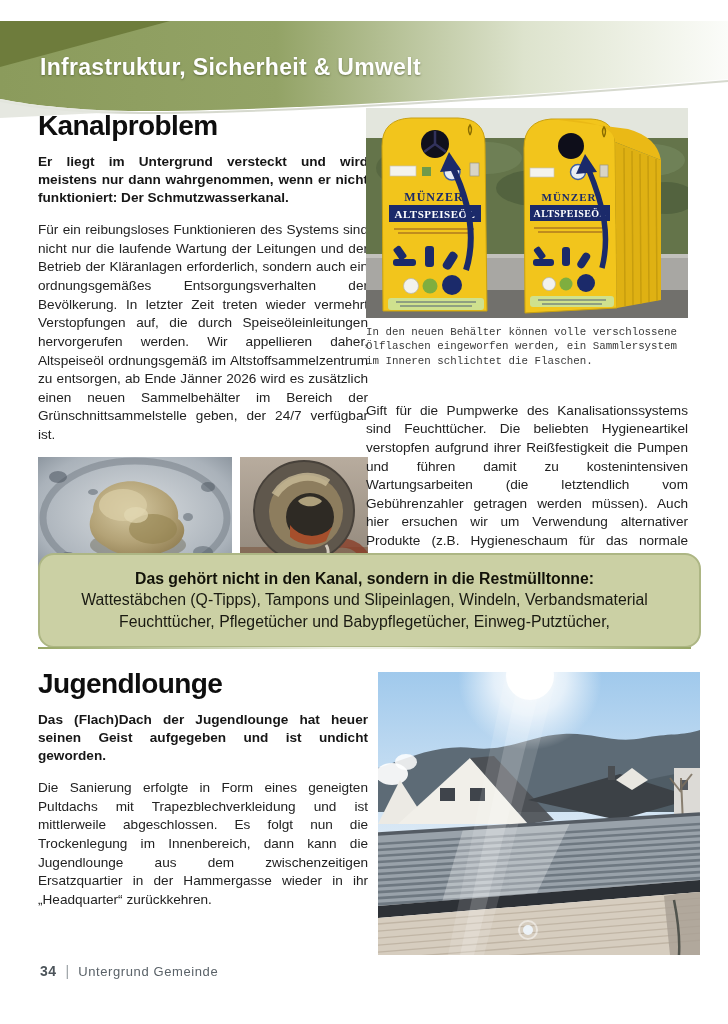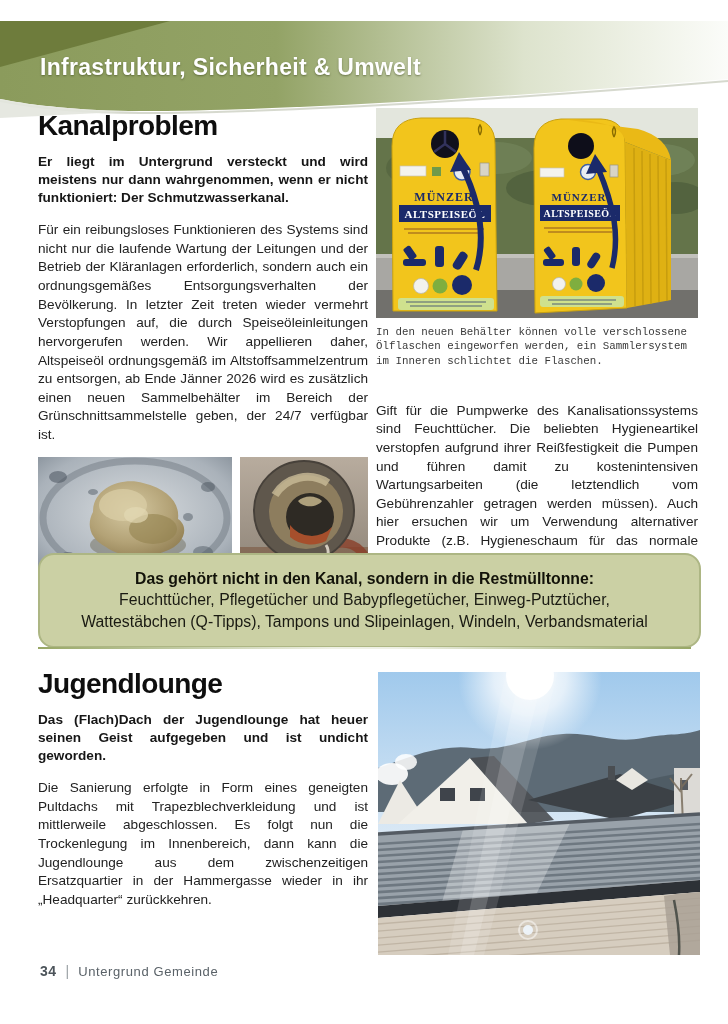--- a/index.html
+++ b/index.html
@@ -17,21 +17,21 @@
         margin:0 0 11px 0;font-family:"Liberation Sans",sans-serif;}
   .lead{font-size:13.6px;font-weight:bold;line-height:1.33;color:#161616;
         text-align:justify;margin:4px 0 14px 0;}
   .bodytext{font-size:13.6px;line-height:1.37;color:#222;text-align:justify;
         hyphens:auto;margin:0;}
   .img-caption{font-size:10.8px;line-height:1.32;color:#3a3a3a;margin-top:7px;font-family:Liberation Mono, monospace;}
   .photo-caption{font-size:11.6px;font-weight:bold;color:#3c3c3c;margin-top:6px;}
 
   
   .col-left-kanal{position:absolute;left:38px;top:110px;width:330px;}
-  .col-right-kanal{position:absolute;left:376px;top:108px;width:322px;}
+  .col-right-kanal{position:absolute;left:366px;top:108px;width:322px;}
   .col-left-dach{position:absolute;left:38px;top:668px;width:330px;}
   .roof-photo-wrap{position:absolute;left:378px;top:672px;width:322px;height:283px;}
 
   .photo-row{display:flex;gap:8px;margin-top:12px;}
   .photo-cell{display:flex;flex-direction:column;}
 
   .figure svg{display:block;}
 
   
   .infobox{position:absolute;left:38px;top:553px;width:613px;background:#cbd0a4;
@@ -221,22 +221,22 @@
           <line x1="176" y1="196" x2="236" y2="196" stroke="#1b2a6a" stroke-width="1.1" opacity="0.7"></line>
         </g>
       </svg>
     </div>
     <div class="img-caption">In den neuen Behälter können volle verschlossene Ölflaschen eingeworfen werden, ein Sammlersystem im Inneren schlichtet die Flaschen.</div>
     <p class="bodytext" style="margin-top:34px;">Gift für die Pumpwerke des Kanalisationssystems sind Feuchttücher. Die beliebten Hygieneartikel verstopfen aufgrund ihrer Reißfestigkeit die Pumpen und führen damit zu kostenintensiven Wartungsarbeiten (die letztendlich vom Gebührenzahler getragen werden müssen). Auch hier ersuchen wir um Verwendung alternativer Produkte (z.B. Hygieneschaum für das normale Toilettenpapier) oder Entsorgung im Restmüll.</p>
   </div>
 
   <div class="infobox">
     <div class="infobox-title">Das gehört nicht in den Kanal, sondern in die Restmülltonne:</div>
+    <div class="infobox-line">Wattestäbchen (Q-Tipps), Tampons und Slipeinlagen, Windeln, Verbandsmaterial</div>
     <div class="infobox-line">Feuchttücher, Pflegetücher und Babypflegetücher, Einweg-Putztücher,</div>
-    <div class="infobox-line">Wattestäbchen (Q-Tipps), Tampons und Slipeinlagen, Windeln, Verbandsmaterial</div>
   </div>
 
   <div class="divider"></div>
 
   <div class="col-left-dach">
     <h1 class="section-title">Jugendlounge</h1>
     <p class="lead">Das (Flach)Dach der Jugendlounge hat heuer seinen Geist aufgegeben und ist undicht geworden.</p>
     <p class="bodytext">Die Sanierung erfolgte in Form eines geneigten Pultdachs mit Trapezblechverkleidung und ist mittlerweile abgeschlossen. Es folgt nun die Trockenlegung im Innenbereich, dann kann die Jugendlounge aus dem zwischenzeitigen Ersatzquartier in der Hammergasse wieder in ihr „Headquarter“ zurückkehren.</p>
   </div>
 

